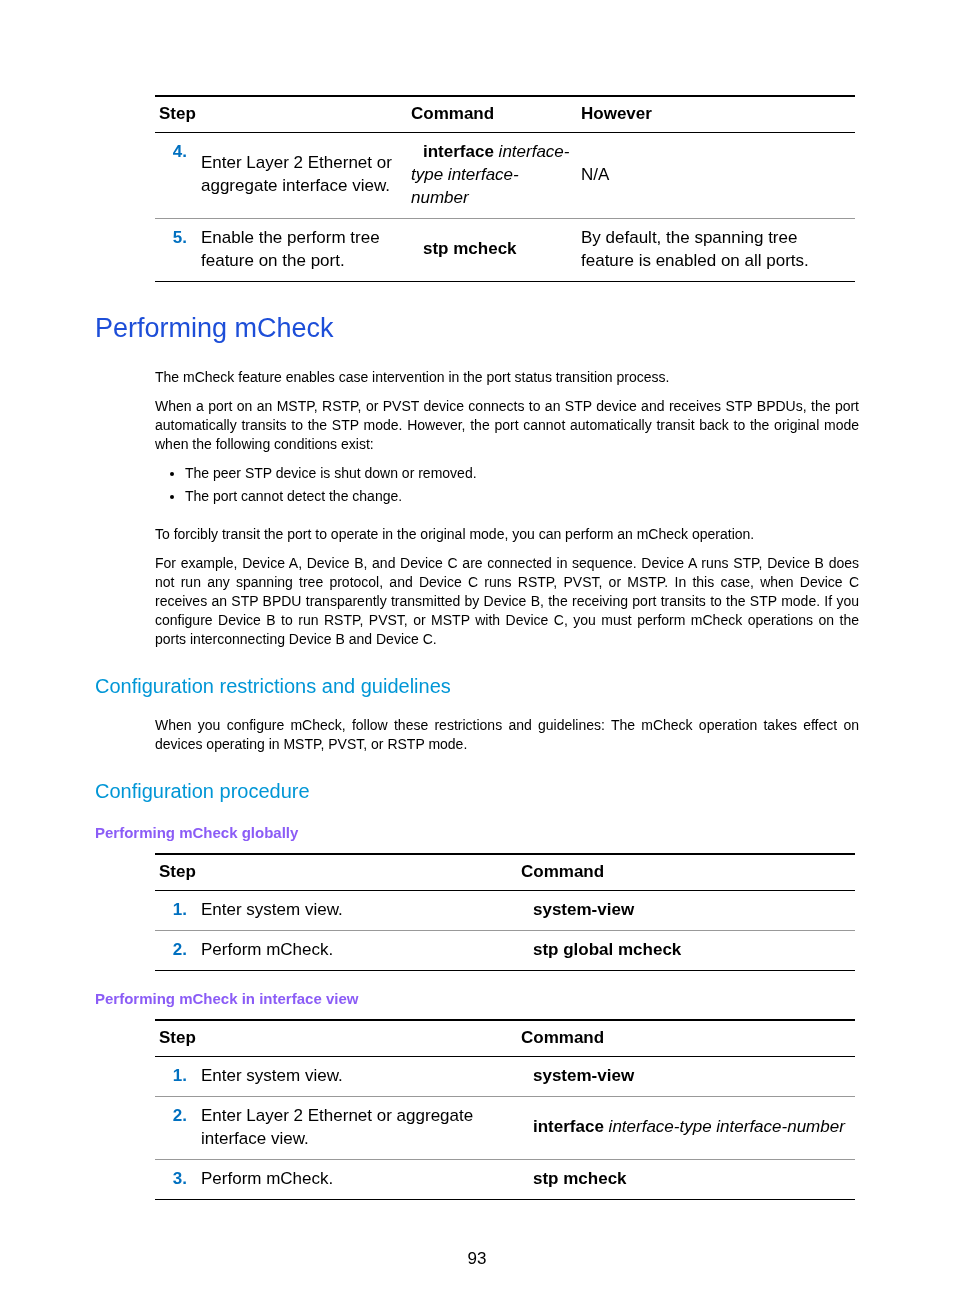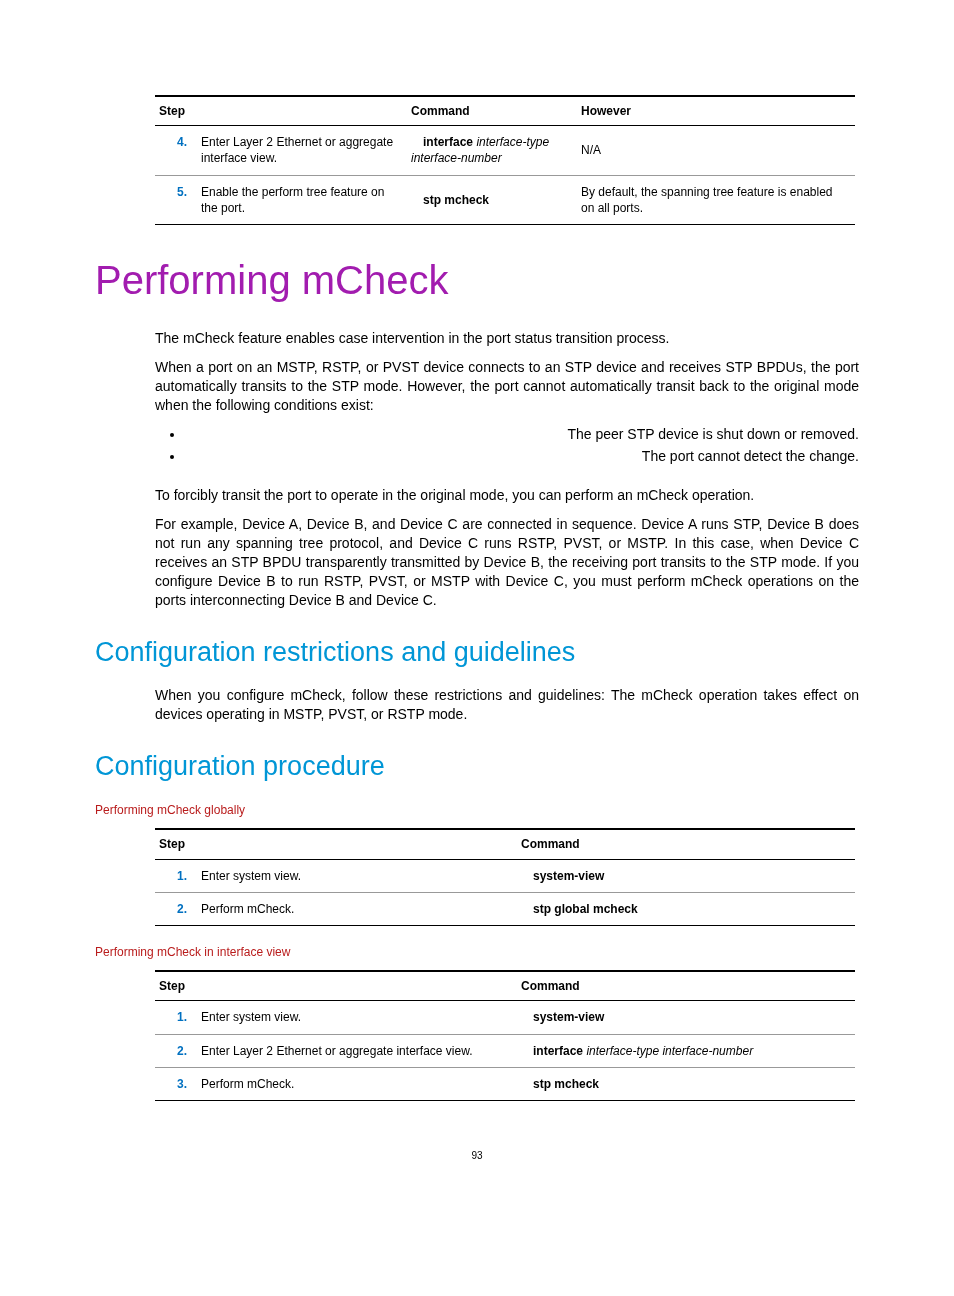--- a/index.html
+++ b/index.html
@@ -9,56 +9,55 @@
     color: #000;
     width: 954px;
     margin: 0 auto;
     padding: 95px 95px 40px 95px;
     box-sizing: border-box;
     line-height: 1.35;
   }
   h1 {
     font-family: Arial, Helvetica, sans-serif;
     font-weight: 300;
-    font-size: 40px;
-    color: #a21caf;
+    font-size: 27px;
+    color: #1d4ed8;
     margin: 28px 0 22px 0;
   }
   h2 {
     font-family: Arial, Helvetica, sans-serif;
     font-weight: 300;
-    font-size: 27px;
+    font-size: 20px;
     color: #0096d6;
     margin: 24px 0 16px 0;
   }
   h3 {
     font-family: Arial, Helvetica, sans-serif;
-    font-weight: normal;
-    font-size: 12px;
-    color: #b91c1c;
+    font-weight: bold;
+    font-size: 15px;
+    color: #8b5cf6;
     margin: 18px 0 10px 0;
   }
   p {
     margin: 10px 0 10px 60px;
     text-align: justify;
   }
   ul {
     margin: 8px 0 20px 60px;
     padding-left: 30px;
-    text-align: right;
   }
   li {
     margin: 4px 0;
   }
   table {
     border-collapse: collapse;
     width: 700px;
     margin-left: 60px;
     margin-bottom: 6px;
-    font-size: 12px;
+    font-size: 17px;
   }
   thead tr {
     border-top: 2px solid #000;
     border-bottom: 1.5px solid #000;
   }
   th {
     text-align: left;
     font-weight: bold;
     padding: 6px 6px 6px 4px;
   }
@@ -78,21 +77,21 @@
     font-weight: bold;
     width: 28px;
     padding-right: 10px;
     vertical-align: top;
     padding-top: 8px;
   }
   .cmd b { font-weight: bold; padding-left: 12px; }
   .cmd i { font-style: italic; }
   .pagenum {
     text-align: center;
-    font-size: 10px;
+    font-size: 17px;
     margin-top: 48px;
   }
 </style>
 </head>
 <body>
 
 <table>
   <colgroup>
       <col style="width:32px">
       <col style="width:210px">

